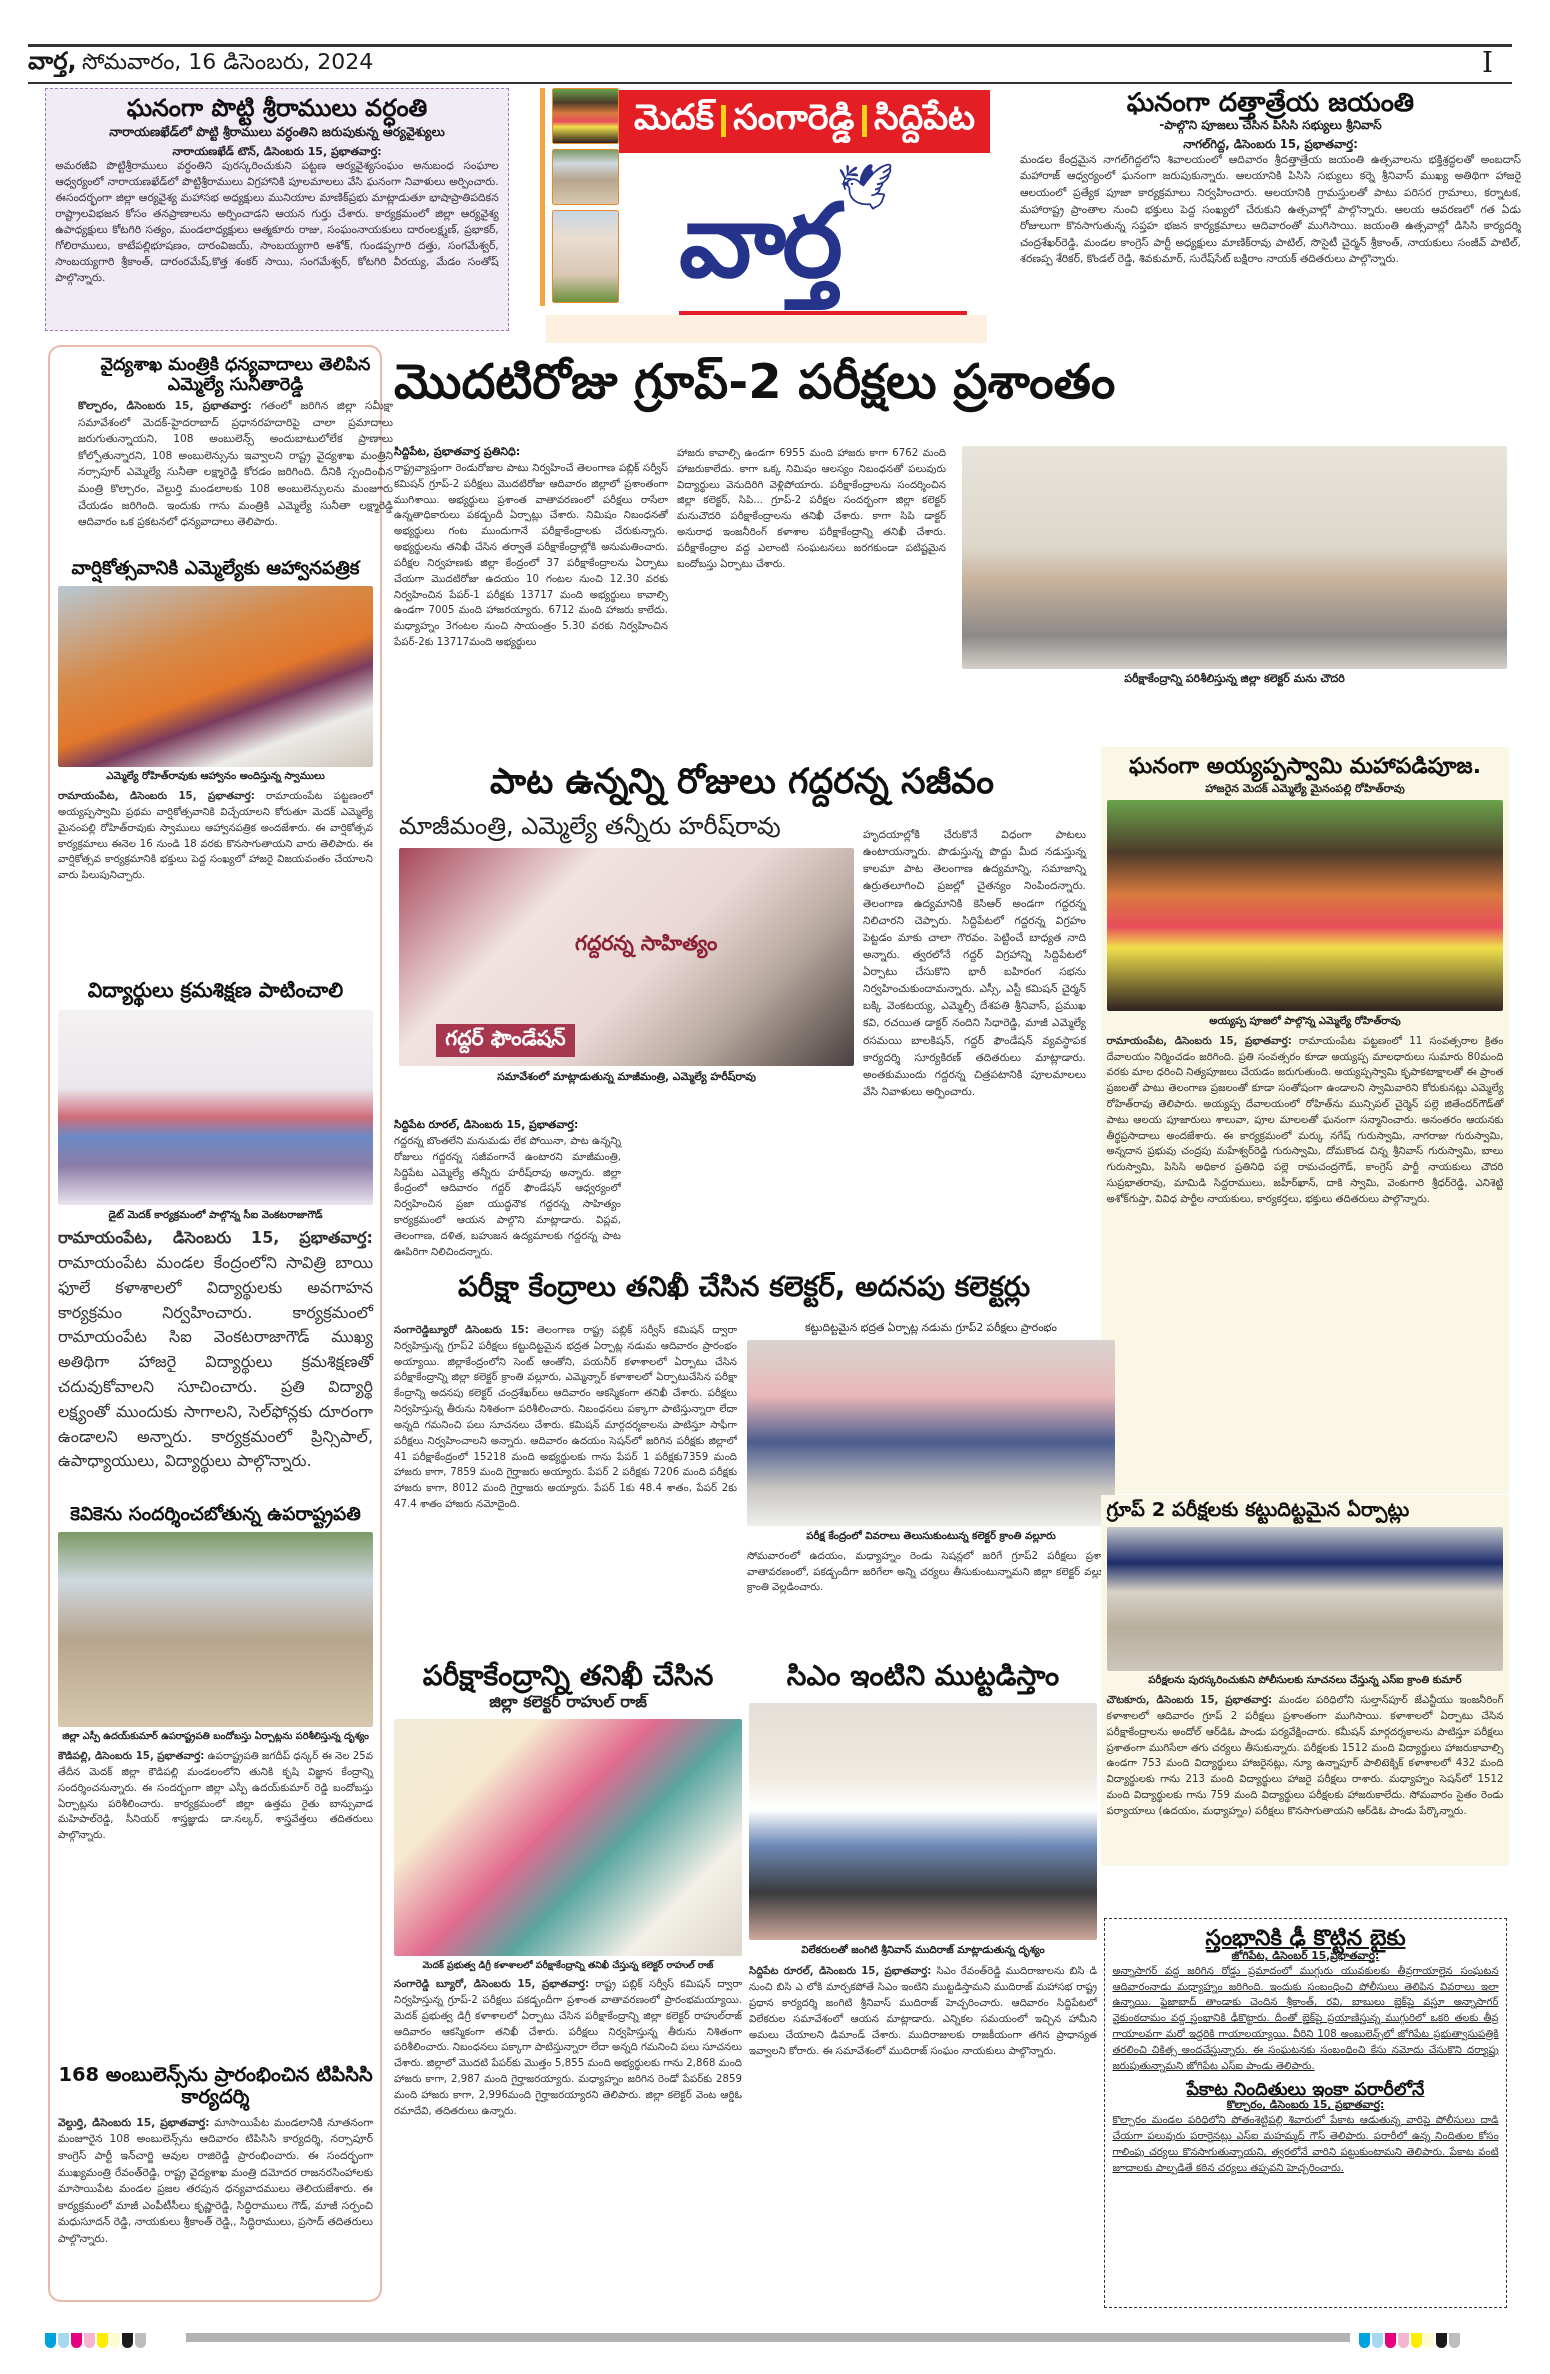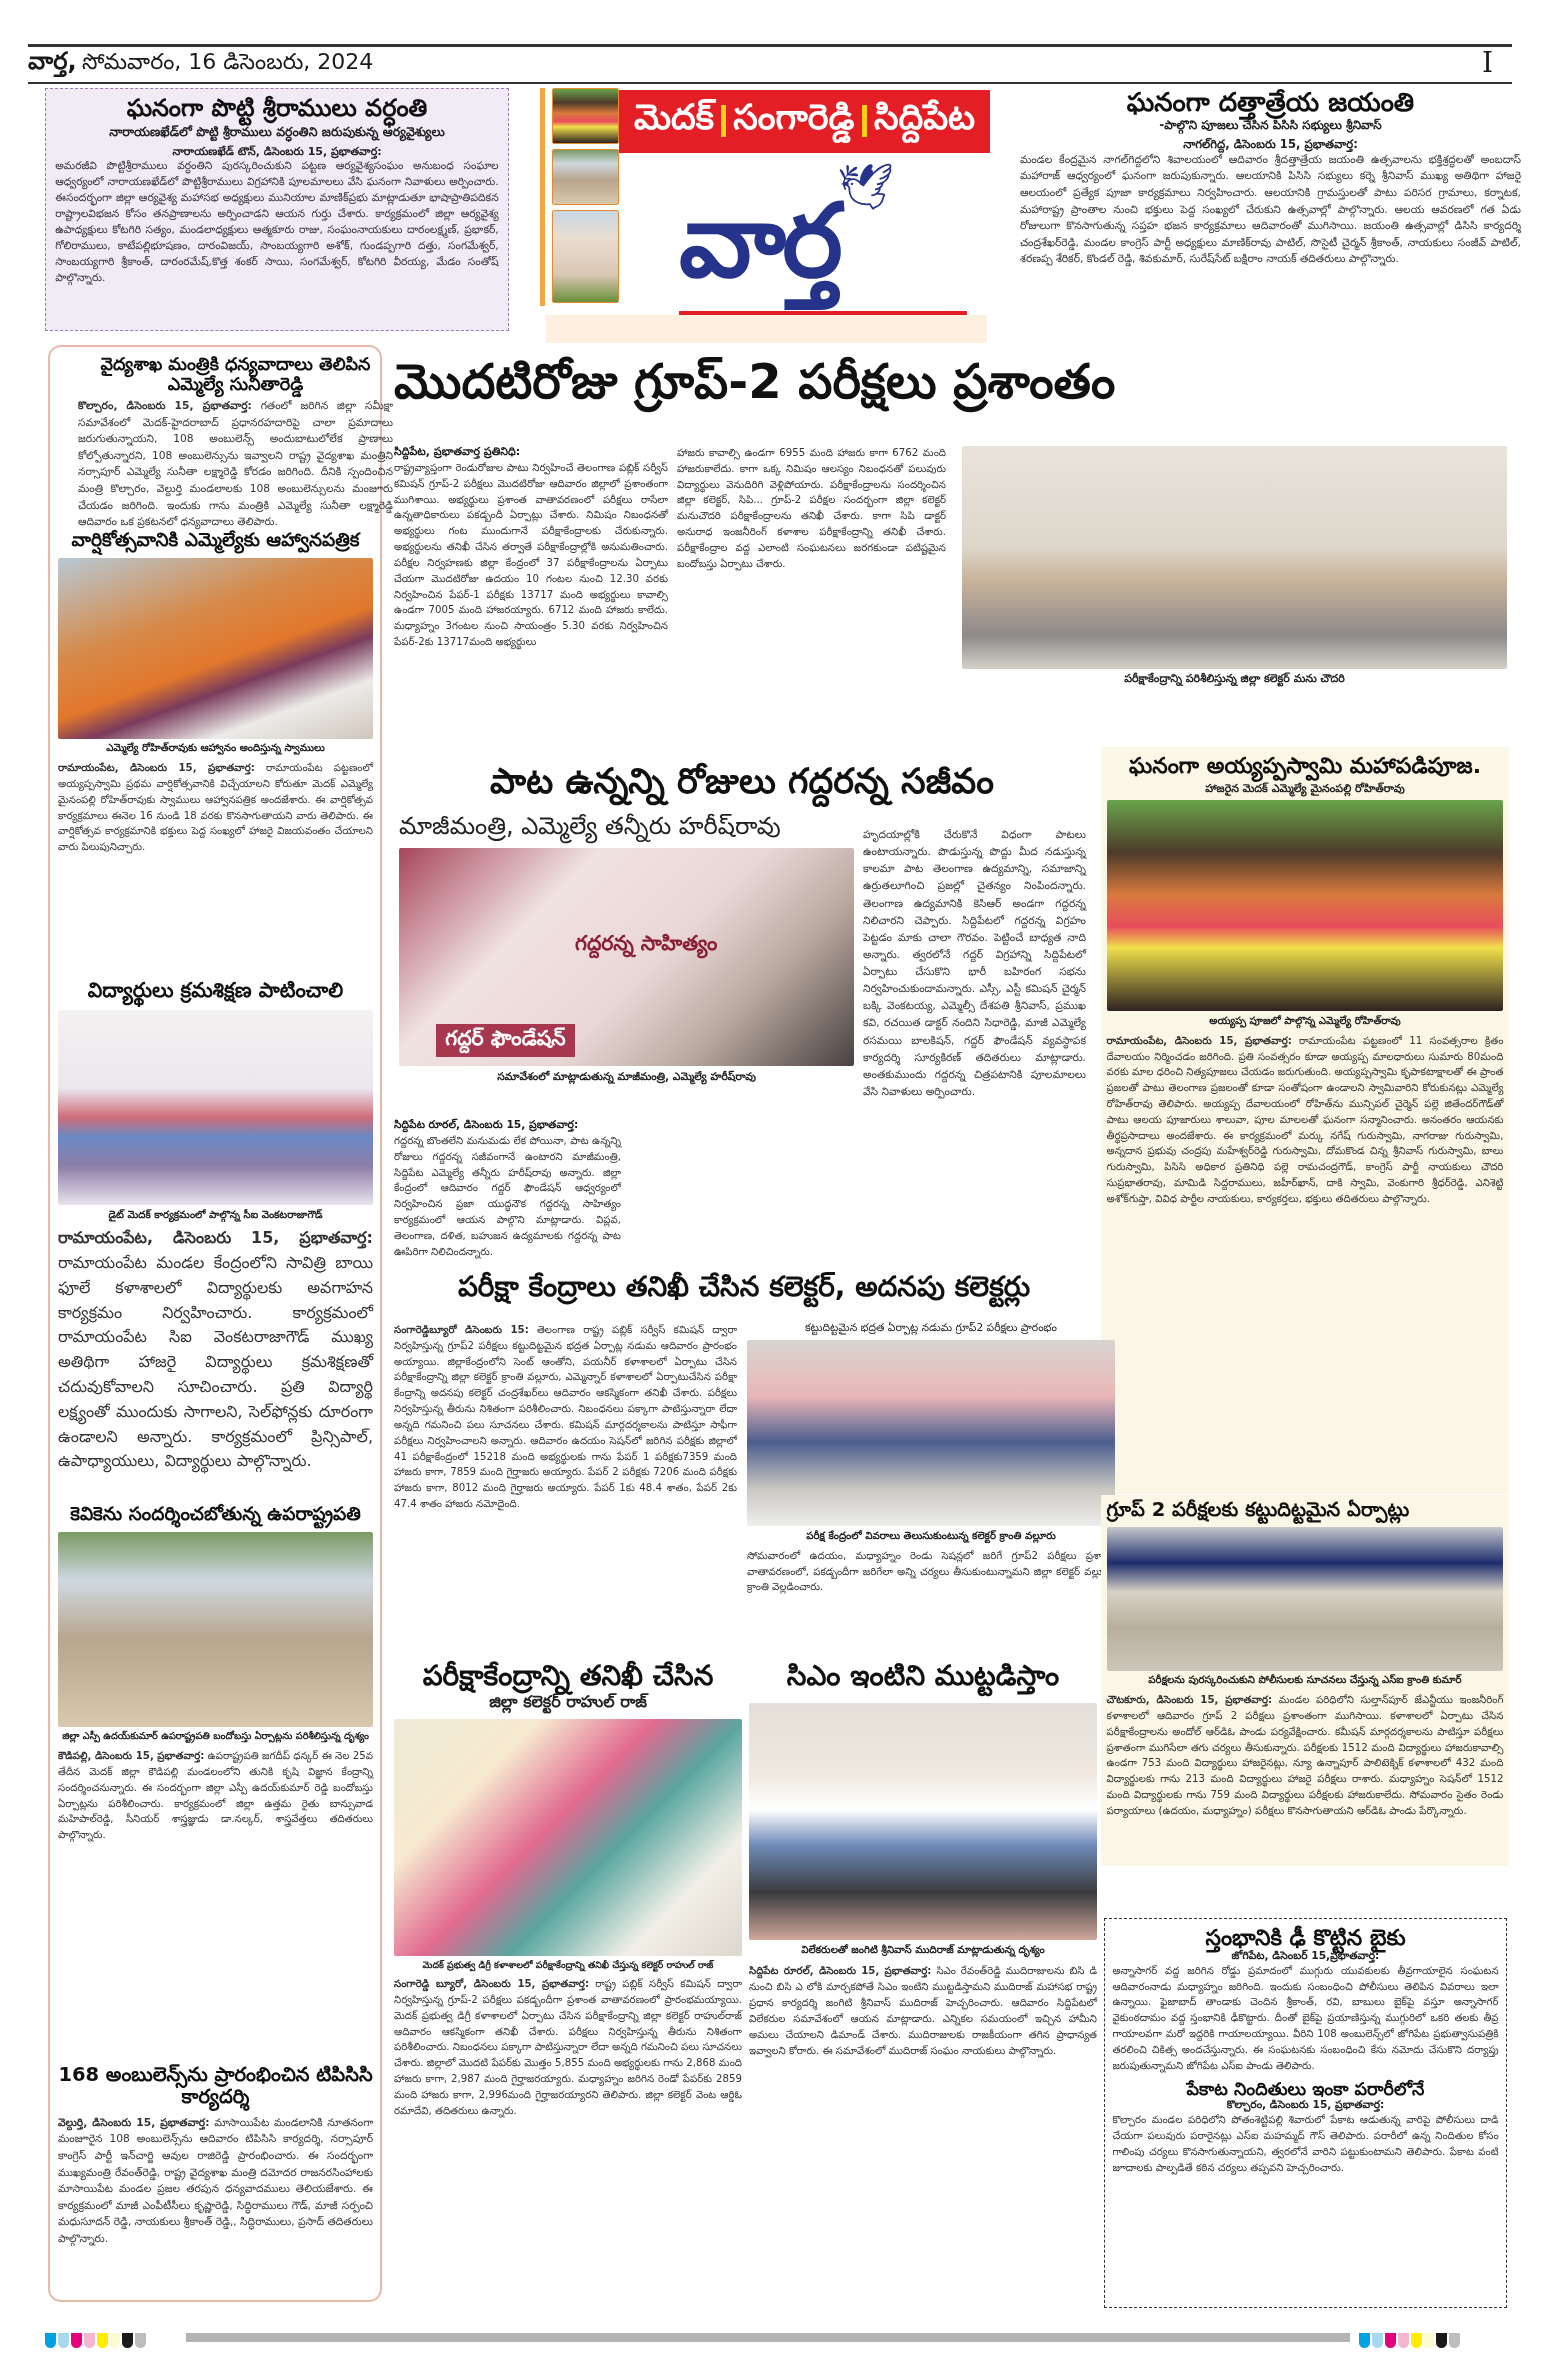--- a/index.html
+++ b/index.html
@@ -99,21 +99,21 @@
 <div class="abs box-peach" style="left:48px;top:345px;width:334px;height:1957px;"></div>
 
 <div class="abs" style="left:58px;top:354px;width:315px;margin-left:20px;">
   <div class="hl" style="font-size:17.6px;">వైద్యశాఖ మంత్రికి ధన్యవాదాలు తెలిపిన ఎమ్మెల్యే సునీతారెడ్డి</div>
   <div class="body" style="font-size:10.7px;margin-top:3.7px;">
     <span class="dateline">కొల్చారం, డిసెంబరు 15, ప్రభాతవార్త:</span>
     <span>గతంలో జరిగిన జిల్లా సమీక్షా సమావేశంలో మెదక్-హైదరాబాద్ ప్రధానరహదారిపై చాలా ప్రమాదాలు జరుగుతున్నాయని, 108 అంబులెన్స్ అందుబాటులోలేక ప్రాణాలు కోల్పోతున్నారని, 108 అంబులెన్సును ఇవ్వాలని రాష్ట్ర వైద్యశాఖ మంత్రిని నర్సాపూర్ ఎమ్మెల్యే సునీతా లక్ష్మారెడ్డి కోరడం జరిగింది. దీనికి స్పందించిన మంత్రి కొల్చారం, వెల్దుర్తి మండలాలకు 108 అంబులెన్సులను మంజూరు చేయడం జరిగింది. ఇందుకు గాను మంత్రికి ఎమ్మెల్యే సునీతా లక్ష్మారెడ్డి ఆదివారం ఒక ప్రకటనలో ధన్యవాదాలు తెలిపారు.</span>
   </div>
 </div>
 
-<div class="abs" style="left:58px;top:529px;width:315px;">
+<div class="abs" style="left:58px;top:557px;width:315px;">
   <div class="hl" style="font-size:18.6px;">వార్షికోత్సవానికి ఎమ్మెల్యేకు ఆహ్వానపత్రిక</div>
   <div class="photo ph-orange" style="height:181px;margin-top:7.4px;"></div>
   <div class="caption" style="font-size:10.2px;">ఎమ్మెల్యే రోహిత్‌రావుకు ఆహ్వానం అందిస్తున్న స్వాములు</div>
   <div class="body" style="font-size:10.2px;margin-top:3.7px;">
     <span class="dateline">రామాయంపేట, డిసెంబరు 15, ప్రభాతవార్త:</span>
     <span>రామాయంపేట పట్టణంలో అయ్యప్పస్వామి ప్రథమ వార్షికోత్సవానికి విచ్చేయాలని కోరుతూ మెదక్ ఎమ్మెల్యే మైనంపల్లి రోహిత్‌రావుకు స్వాములు ఆహ్వానపత్రిక అందజేశారు. ఈ వార్షికోత్సవ కార్యక్రమాలు ఈనెల 16 నుండి 18 వరకు కొనసాగుతాయని వారు తెలిపారు. ఈ వార్షికోత్సవ కార్యక్రమానికి భక్తులు పెద్ద సంఖ్యలో హాజరై విజయవంతం చేయాలని వారు పిలుపునిచ్చారు.</span>
   </div>
 </div>
 
 <div class="abs" style="left:58px;top:979px;width:315px;">
@@ -229,21 +229,21 @@
 <div class="abs" style="left:749px;top:1660px;width:348px;">
   <div class="hl" style="font-size:28px;">సిఎం ఇంటిని ముట్టడిస్తాం</div>
   <div class="photo ph-chairs" style="height:237px;margin-top:11px;"></div>
   <div class="caption" style="font-size:10.2px;">విలేకరులతో జంగిటి శ్రీనివాస్ ముదిరాజ్ మాట్లాడుతున్న దృశ్యం</div>
   <div class="body" style="font-size:10.2px;margin-top:5.6px;">
     <span class="dateline">సిద్దిపేట రూరల్, డిసెంబరు 15, ప్రభాతవార్త:</span>
     <span>సిఎం రేవంత్‌రెడ్డి ముదిరాజులను బిసి డి నుంచి బిసి ఎ లోకి మార్చకపోతే సిఎం ఇంటిని ముట్టడిస్తామని ముదిరాజ్ మహాసభ రాష్ట్ర ప్రధాన కార్యదర్శి జంగిటి శ్రీనివాస్ ముదిరాజ్ హెచ్చరించారు. ఆదివారం సిద్దిపేటలో విలేకరుల సమావేశంలో ఆయన మాట్లాడారు. ఎన్నికల సమయంలో ఇచ్చిన హామీని అమలు చేయాలని డిమాండ్ చేశారు. ముదిరాజులకు రాజకీయంగా తగిన ప్రాధాన్యత ఇవ్వాలని కోరారు. ఈ సమావేశంలో ముదిరాజ్ సంఘం నాయకులు పాల్గొన్నారు.</span>
   </div>
 </div>
 
-<div class="abs box-dashed" style="left:1104px;top:1918px;width:403px;height:390px;padding:5.6px 7.4px;">
+<div class="abs box-dashed" style="left:1104px;top:1918px;width:403px;height:390px;padding:5.6px 7.4px;text-decoration:underline;">
   <div class="hl" style="font-size:22px;">స్తంభానికి ఢీ కొట్టిన బైకు</div>
   <div class="sub" style="font-size:10.7px;">జోగిపేట, డిసెంబర్ 15,ప్రభాతవార్త:</div>
   <div class="body" style="font-size:10.2px;">అన్నాసాగర్ వద్ద జరిగిన రోడ్డు ప్రమాదంలో ముగ్గురు యువకులకు తీవ్రగాయాలైన సంఘటన ఆదివారంనాడు మధ్యాహ్నం జరిగింది. ఇందుకు సంబంధించి పోలీసులు తెలిపిన వివరాలు ఇలా ఉన్నాయి. ఫైజాబాద్ తాండాకు చెందిన శ్రీకాంత్, రవి, బాబులు బైక్‌పై వస్తూ అన్నాసాగర్ వైకుంఠదామం వద్ద స్తంభానికి ఢీకొట్టారు. దీంతో బైక్‌పై ప్రయాణిస్తున్న ముగ్గురిలో ఒకరి తలకు తీవ్ర గాయాలవగా మరో ఇద్దరికి గాయాలయ్యాయి. వీరిని 108 అంబులెన్స్‌లో జోగిపేట ప్రభుత్వాసుపత్రికి తరలించి చికిత్స అందచేస్తున్నారు. ఈ సంఘటనకు సంబంధించి కేసు నమోదు చేసుకొని దర్యాప్తు జరుపుతున్నామని జోగిపేట ఎస్‌ఐ పాండు తెలిపారు.</div>
   <div class="hl" style="font-size:17.6px;margin-top:5.6px;">పేకాట నిందితులు ఇంకా పరారీలోనే</div>
   <div class="sub" style="font-size:10.7px;">కొల్చారం, డిసెంబరు 15, ప్రభాతవార్త:</div>
   <div class="body" style="font-size:10.2px;">కొల్చారం మండల పరిధిలోని పోతంశెట్టిపల్లి శివారులో పేకాట ఆడుతున్న వారిపై పోలీసులు దాడి చేయగా పలువురు పరారైనట్లు ఎస్‌ఐ మహమ్మద్ గౌస్ తెలిపారు. పరారీలో ఉన్న నిందితుల కోసం గాలింపు చర్యలు కొనసాగుతున్నాయని, త్వరలోనే వారిని పట్టుకుంటామని తెలిపారు. పేకాట వంటి జూదాలకు పాల్పడితే కఠిన చర్యలు తప్పవని హెచ్చరించారు.</div>
 </div>
 
 <div class="abs reg-marks" style="left:45px;">
   <span style="background:#00a3e0"></span>

